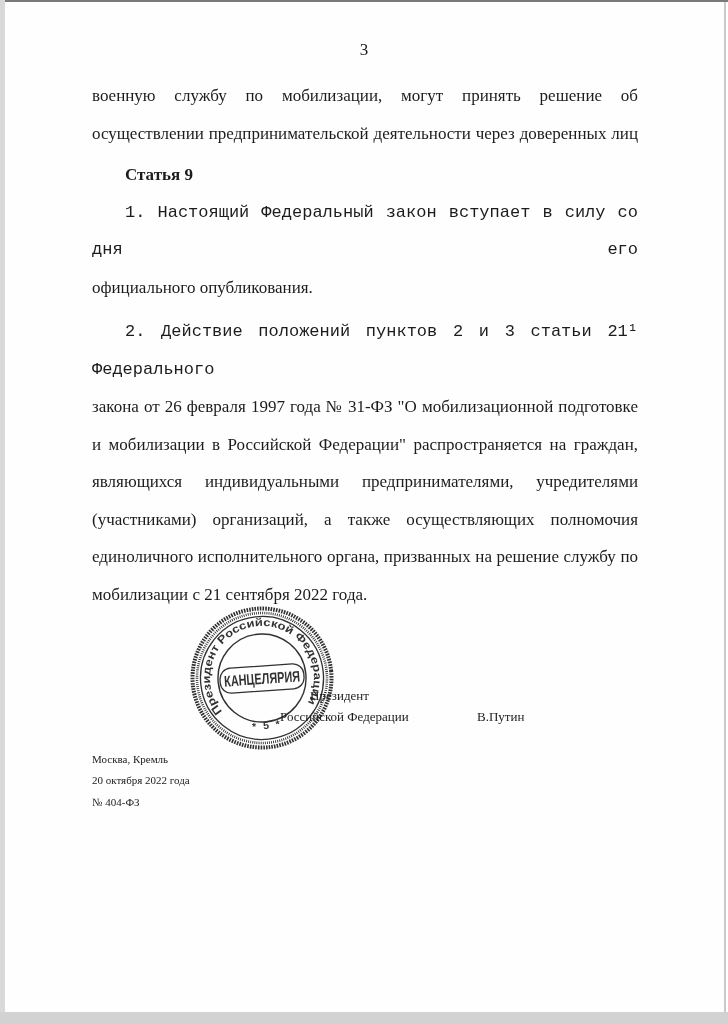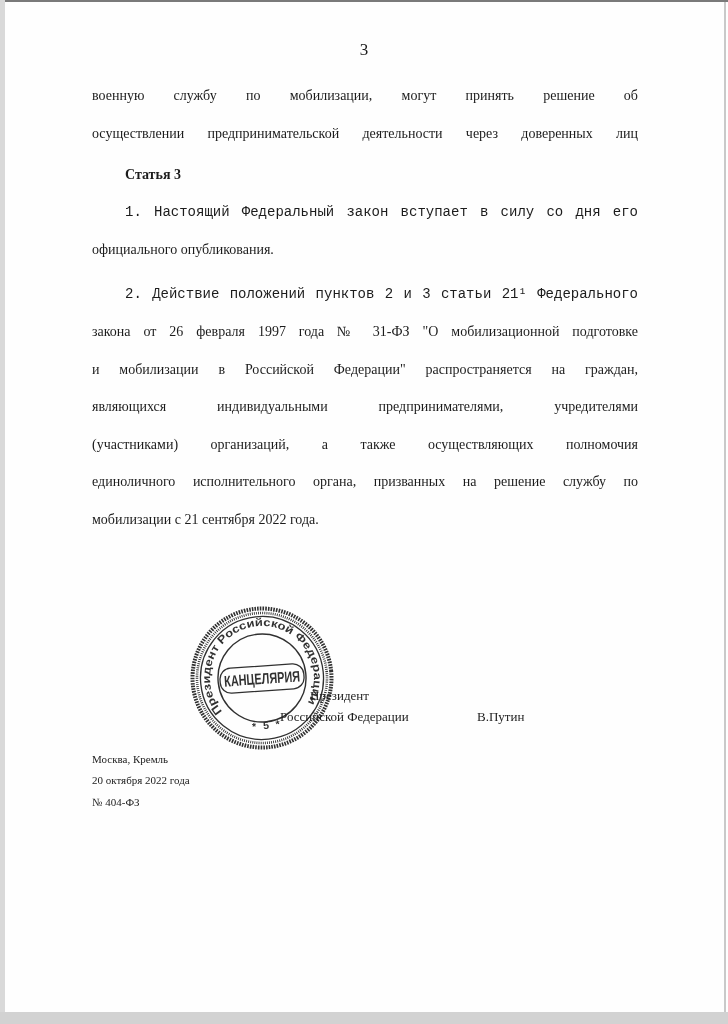--- a/index.html
+++ b/index.html
@@ -16,21 +16,21 @@
   .edge-right  { position:absolute; top:2px; left:724px; width:2px; height:1010px; background:#c9c9c9; }
   .edge-bottom { position:absolute; top:1012px; left:0; width:728px; height:12px; background:#d2d2d2; }
 
   .pagenum {
     position:absolute; top:40px; left:0; width:728px;
     text-align:center; font-size:17px;
   }
 
   .textcol {
     position:absolute; left:92px; top:77px; width:546px;
-    font-size:14px; line-height:37.5px;
+    font-size:17px; line-height:37.5px;
   }
   .para .line { text-align:left; }
   .para .line.just { text-align:justify; text-align-last:justify; }
   .para.indent .line:first-child { text-indent:33px;font-family:Liberation Mono, monospace; }
   .heading {
     font-weight:bold; text-indent:33px; margin-top:4px;
     line-height:37.5px;
   }
   .para.gap { margin-top:7px; }
 
@@ -57,21 +57,21 @@
 <div class="edge-right"></div>
 <div class="edge-bottom"></div>
 
 <div class="pagenum">3</div>
 
 <div class="textcol">
   <div class="para">
       <div class="line just">военную службу по мобилизации, могут принять решение об</div>
       <div class="line just">осуществлении предпринимательской деятельности через доверенных лиц</div>
     </div>
-  <div class="heading">Статья 3</div>
+  <div class="heading">Статья 9</div>
   <div class="para indent">
       <div class="line just">1. Настоящий Федеральный закон вступает в силу со дня его</div>
       <div class="line">официального опубликования.</div>
     </div>
   <div class="para indent gap">
       <div class="line just">2. Действие положений пунктов 2 и 3 статьи 21¹ Федерального</div>
       <div class="line just">закона от 26 февраля 1997 года № 31-ФЗ "О мобилизационной подготовке</div>
       <div class="line just">и мобилизации в Российской Федерации" распространяется на граждан,</div>
       <div class="line just">являющихся индивидуальными предпринимателями, учредителями</div>
       <div class="line just">(участниками) организаций, а также осуществляющих полномочия</div>

